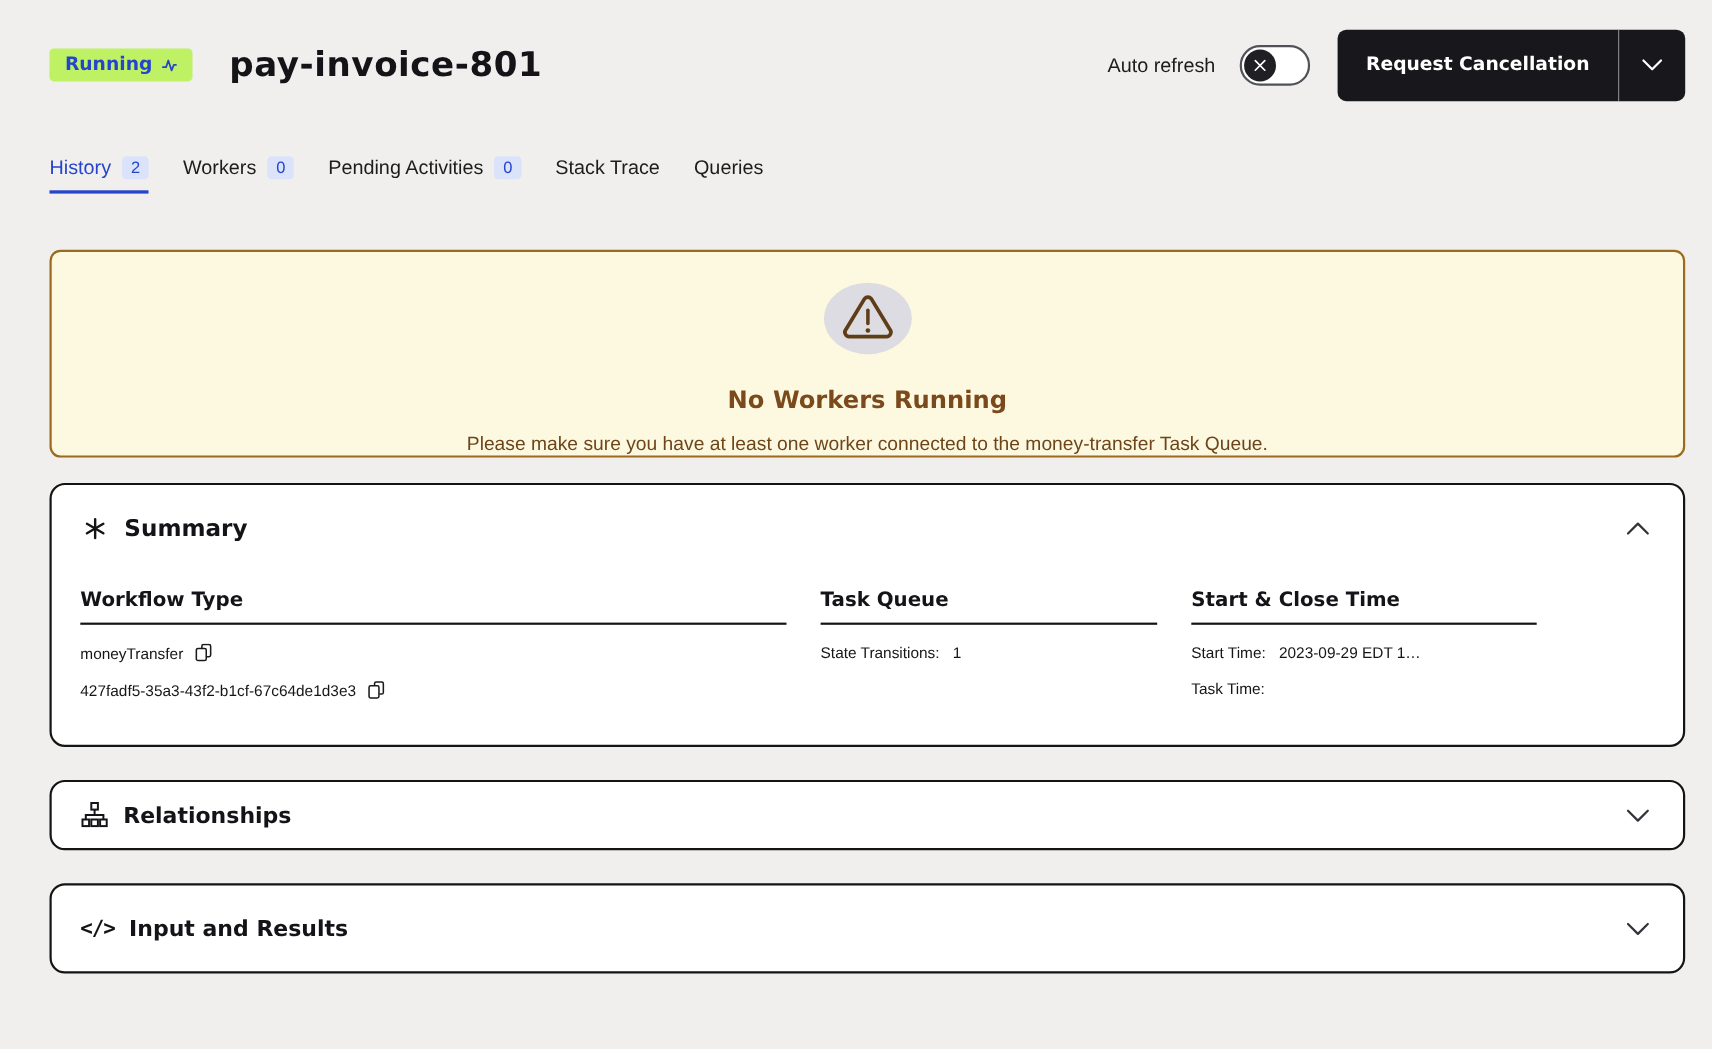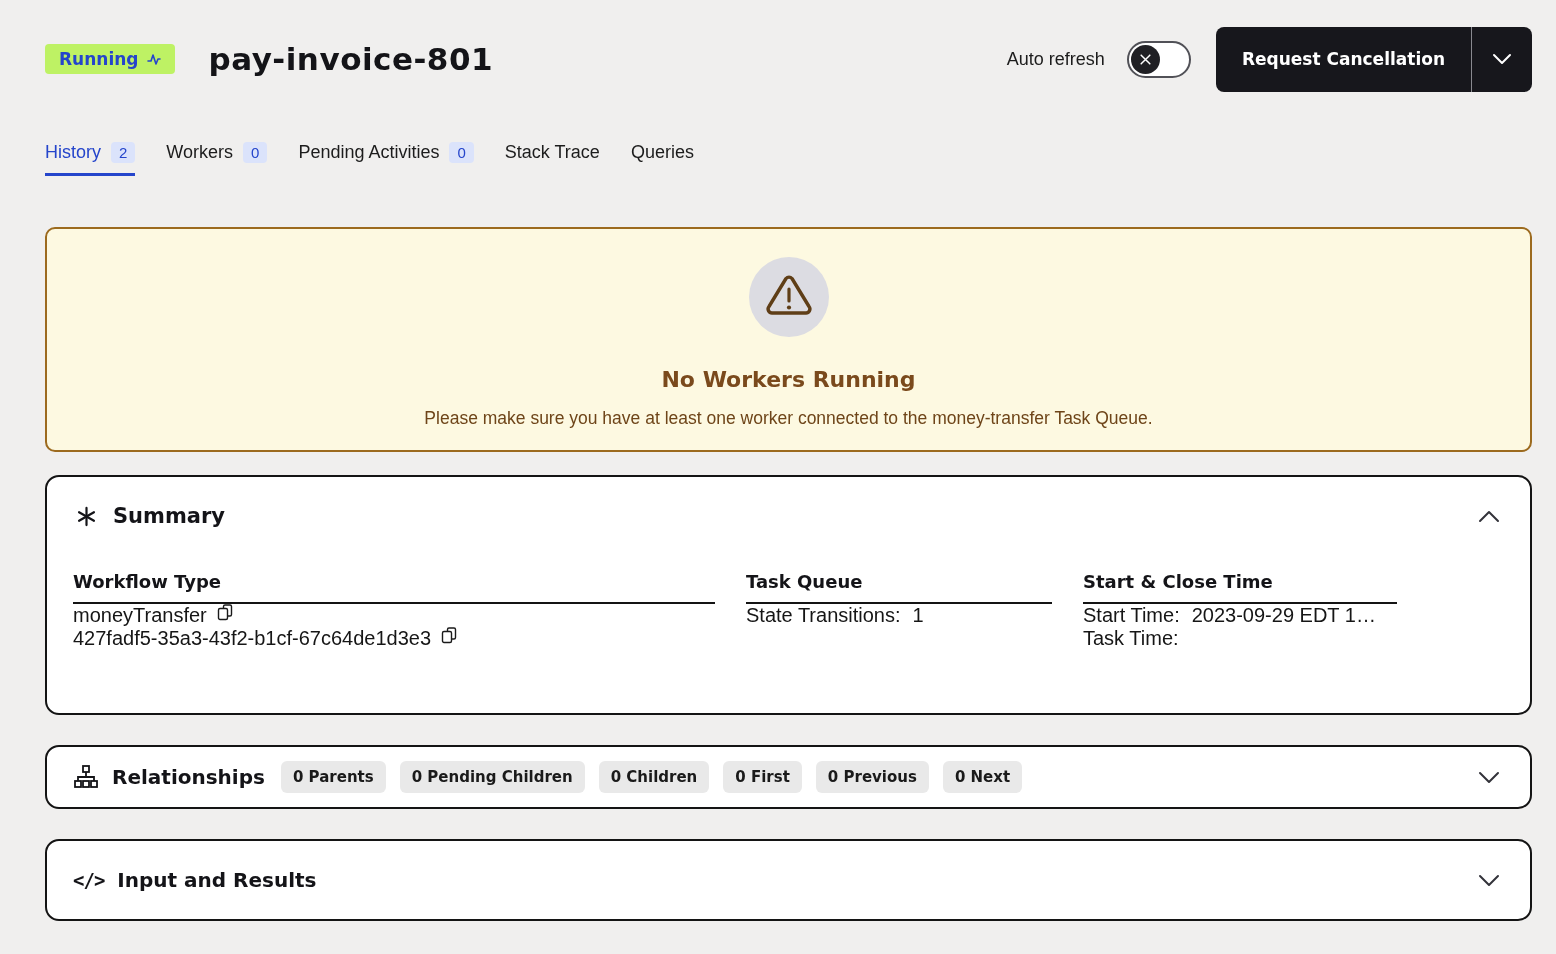--- a/index.html
+++ b/index.html
@@ -65,21 +65,21 @@
     padding-bottom: 10px; cursor: pointer; border-bottom: 3px solid transparent;
   }
   .tab.active { color: #2545cb; border-bottom-color: #2545cb; align-items: flex-end; }
   .tab-badge {
     background: #dbe3fb; color: #2545cb; font-size: 15px;
     padding: 2px 8px; border-radius: 4px;
   }
 
   
   .banner {
-    margin-top: 51px; height: 225px;
+    margin-top: 51px; height: 189px;
     background: #fdf9e1; border: 2px solid #9c6a1e; border-radius: 10px;
     display: flex; flex-direction: column; align-items: center;
     text-align: center; padding-top: 28px;
   }
   .banner-icon-circle {
     width: 80px; height: 80px; border-radius: 50%;
     background: #dcdce2; display: flex; align-items: center; justify-content: center;
   }
   .banner-title {
     margin-top: 30px; font-family: "DejaVu Sans", sans-serif;
@@ -104,21 +104,21 @@
   }
 
   .summary-grid {
     display: grid; grid-template-columns: 642px 306px 314px;
     column-gap: 31px; margin-top: 40px;
   }
   .sum-col-header {
     font-family: "DejaVu Sans", sans-serif; font-size: 18px; font-weight: 600;
     padding-bottom: 10px; border-bottom: 2px solid #141414; color: #141418;
   }
-  .sum-row { margin-top: 0; font-size: 20px; display: flex; align-items: flex-start; gap: 10px; }
+  .sum-row { margin-top: 17px; font-size: 14px; display: flex; align-items: flex-end; gap: 10px; }
   .copy-btn { background: none; border: none; cursor: pointer; display: inline-flex; padding: 0; }
   .queue-link { color: #161616; text-decoration: underline; cursor: pointer; }
   .kv-label { color: #161616; }
   .kv-value { margin-left: 2px; }
 
   .card.relationships {
     margin-top: 30px; height: 64px;
     display: flex; align-items: center; padding: 0 26px;
   }
   .rel-title {
@@ -277,28 +277,20 @@
     <svg width="26" height="26" viewBox="0 0 26 26">
       <g fill="none" stroke="#141418" stroke-width="1.8">
         <rect x="10" y="2" width="6" height="6"></rect>
         <rect x="2" y="17" width="6" height="6"></rect>
         <rect x="10" y="17" width="6" height="6"></rect>
         <rect x="18" y="17" width="6" height="6"></rect>
         <path d="M13 8 v5 M5 17 v-4 h16 v4"></path>
       </g>
     </svg>
     <h2 class="rel-title">Relationships</h2>
-    <div class="rel-badges">
-      <span class="rel-badge">0 Parents</span>
-      <span class="rel-badge">0 Pending Children</span>
-      <span class="rel-badge">0 Children</span>
-      <span class="rel-badge">0 First</span>
-      <span class="rel-badge">0 Previous</span>
-      <span class="rel-badge">0 Next</span>
-    </div>
     <button class="collapse-btn">
       <svg width="22" height="13" viewBox="0 0 22 13">
         <polyline points="2,2 11,11 20,2" fill="none" stroke="#33333a" stroke-width="2" stroke-linecap="round" stroke-linejoin="round"></polyline>
       </svg>
     </button>
   </section>
 
   <section class="card input-results">
     <span class="code-icon">&lt;/&gt;</span>
     <h2 class="rel-title">Input and Results</h2>

